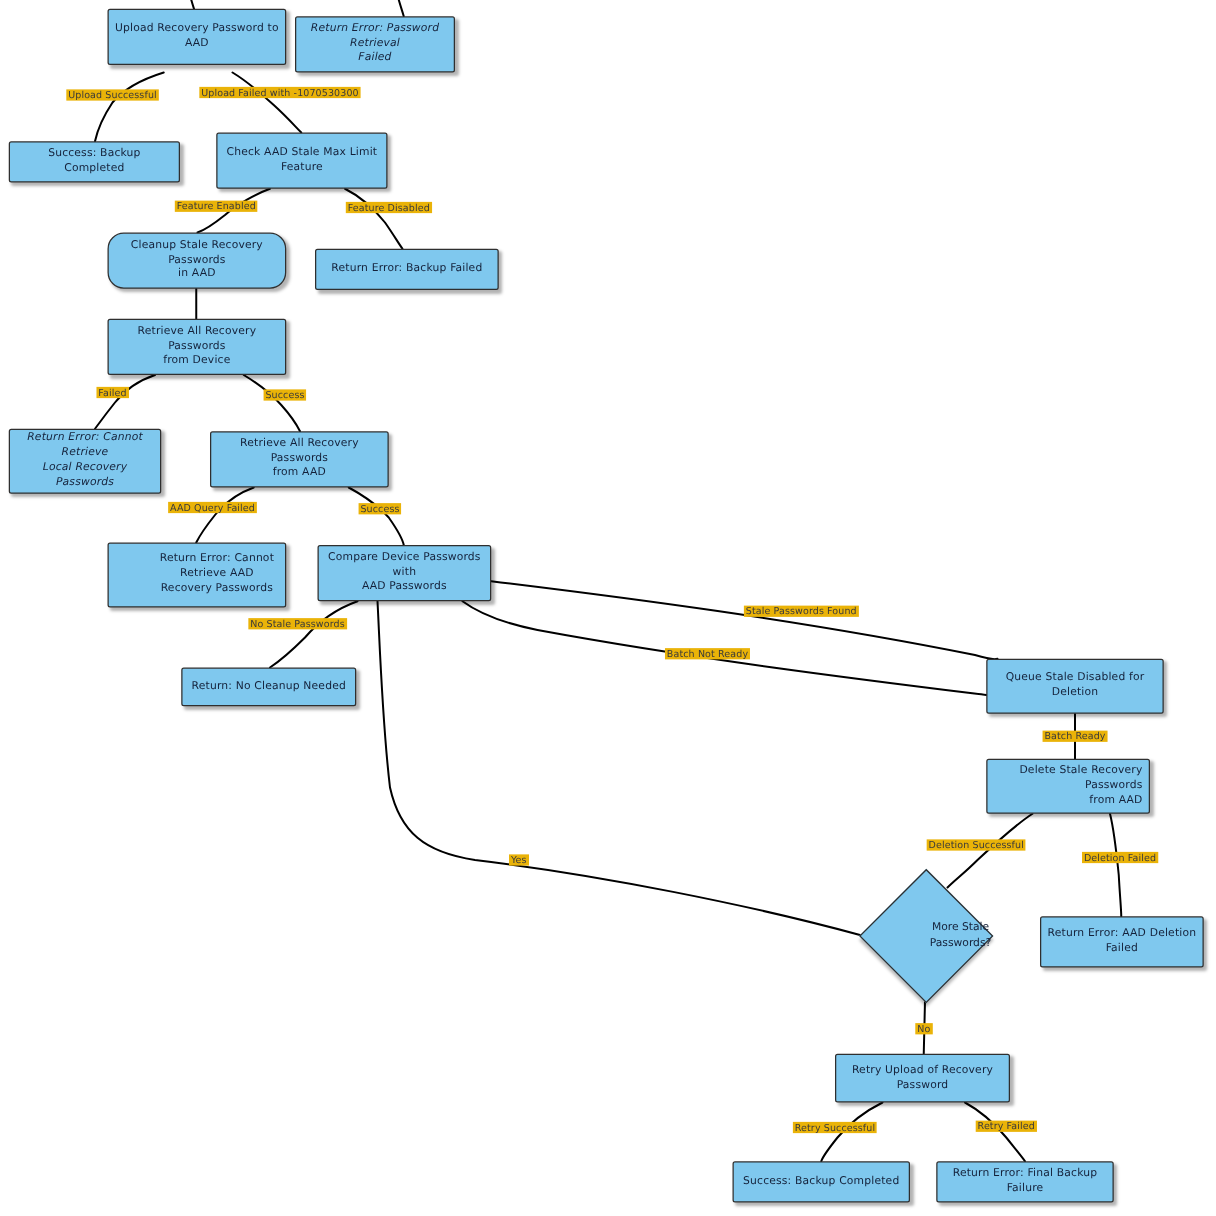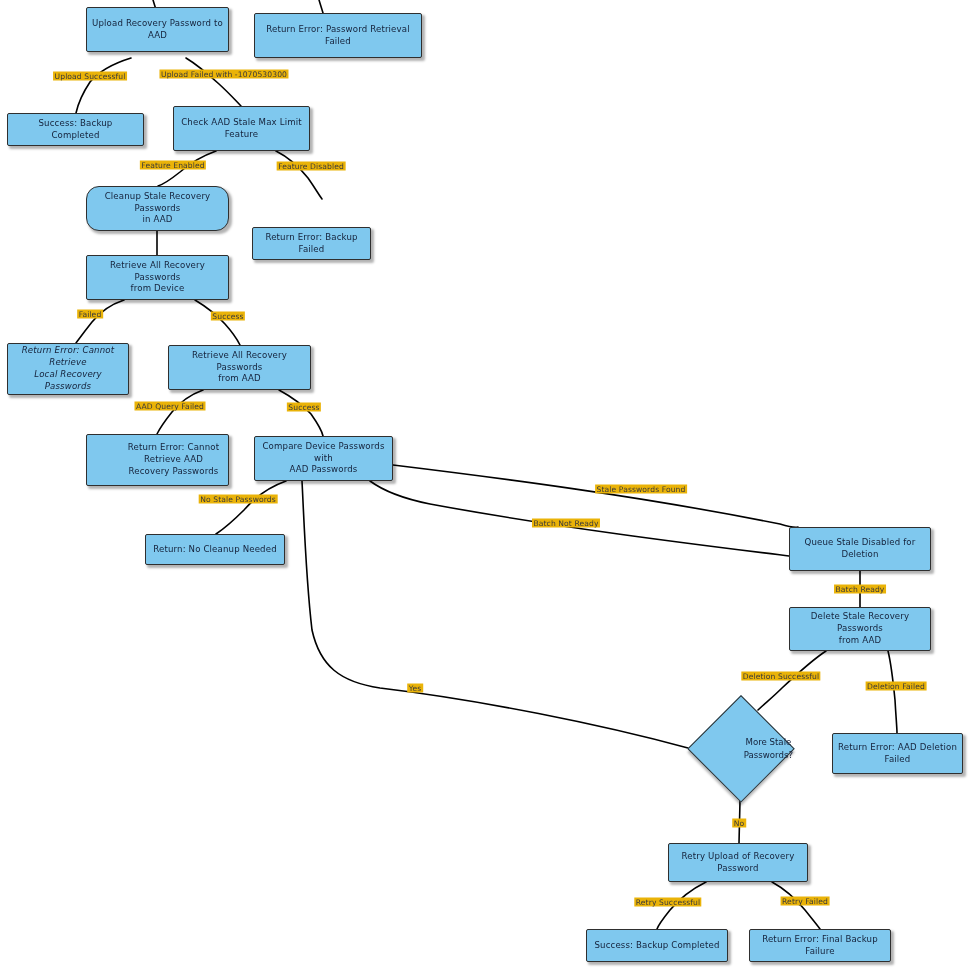--- a/index.html
+++ b/index.html
@@ -134,36 +134,36 @@
       <div class="edge-label" style="left: 860px; top: 589px;">Batch Ready</div>
       <div class="edge-label" style="left: 781px; top: 676px;">Deletion Successful</div>
       <div class="edge-label" style="left: 896px; top: 686px;">Deletion Failed</div>
       <div class="edge-label" style="left: 415px; top: 688px;">Yes</div>
       <div class="edge-label" style="left: 739px; top: 823px;">No</div>
       <div class="edge-label" style="left: 668px; top: 902px;">Retry Successful</div>
       <div class="edge-label" style="left: 805px; top: 901px;">Retry Failed</div>
       <div class="node" style="left: 86px; top: 7px; width: 143px; height: 45px;">
         <span class="node-text">Upload Recovery Password to AAD</span>
       </div>
-      <div class="node" style="left: 254px; top: 13px; width: 168px; height: 45px;">
+      <div class="node" style="left: 236px; top: 13px; width: 128px; height: 45px; font-style: italic;">
         <span class="node-text">Return Error: Password Retrieval
 Failed</span>
       </div>
       <div class="node" style="left: 7px; top: 113px; width: 137px; height: 33px;">
         <span class="node-text">Success: Backup Completed</span>
       </div>
       <div class="node" style="left: 173px; top: 106px; width: 137px; height: 45px;">
         <span class="node-text">Check AAD Stale Max Limit
 Feature</span>
       </div>
       <div class="node" style="left: 86px; top: 186px; width: 143px; height: 45px; border-radius: 13px;">
         <span class="node-text">Cleanup Stale Recovery Passwords
 in AAD</span>
       </div>
-      <div class="node" style="left: 252px; top: 199px; width: 119px; height: 33px; margin-top: 28px;">
+      <div class="node" style="left: 252px; top: 199px; width: 147px; height: 33px;">
         <span class="node-text">Return Error: Backup Failed</span>
       </div>
       <div class="node" style="left: 86px; top: 255px; width: 143px; height: 45px;">
         <span class="node-text">Retrieve All Recovery Passwords
 from Device</span>
       </div>
       <div class="node" style="left: 7px; top: 343px; width: 122px; height: 52px; font-style: italic;">
         <span class="node-text">Return Error: Cannot Retrieve
 Local Recovery Passwords</span>
       </div>
@@ -179,21 +179,21 @@
         <span class="node-text">Return: No Cleanup Needed</span>
       </div>
       <div class="node" style="left: 254px; top: 436px; width: 139px; height: 45px;">
         <span class="node-text">Compare Device Passwords with
 AAD Passwords</span>
       </div>
       <div class="node" style="left: 789px; top: 527px; width: 142px; height: 44px;">
         <span class="node-text">Queue Stale Disabled for
 Deletion</span>
       </div>
-      <div class="node" style="left: 789px; top: 607px; width: 142px; height: 44px;">
+      <div class="node" style="left: 789px; top: 607px; width: 131px; height: 44px; text-align: right;">
         <span class="node-text">Delete Stale Recovery Passwords
 from AAD</span>
       </div>
       <div class="decision" style="left: 688px; top: 696px; width: 105px; height: 105px;">
         <div class="dia-shape" style="width: 74.2462px; height: 74.2462px;"></div>
         <span class="node-text">More Stale
 Passwords?</span>
       </div>
       <div class="node" style="left: 832px; top: 733px; width: 131px; height: 41px;">
         <span class="node-text">Return Error: AAD Deletion Failed</span>

